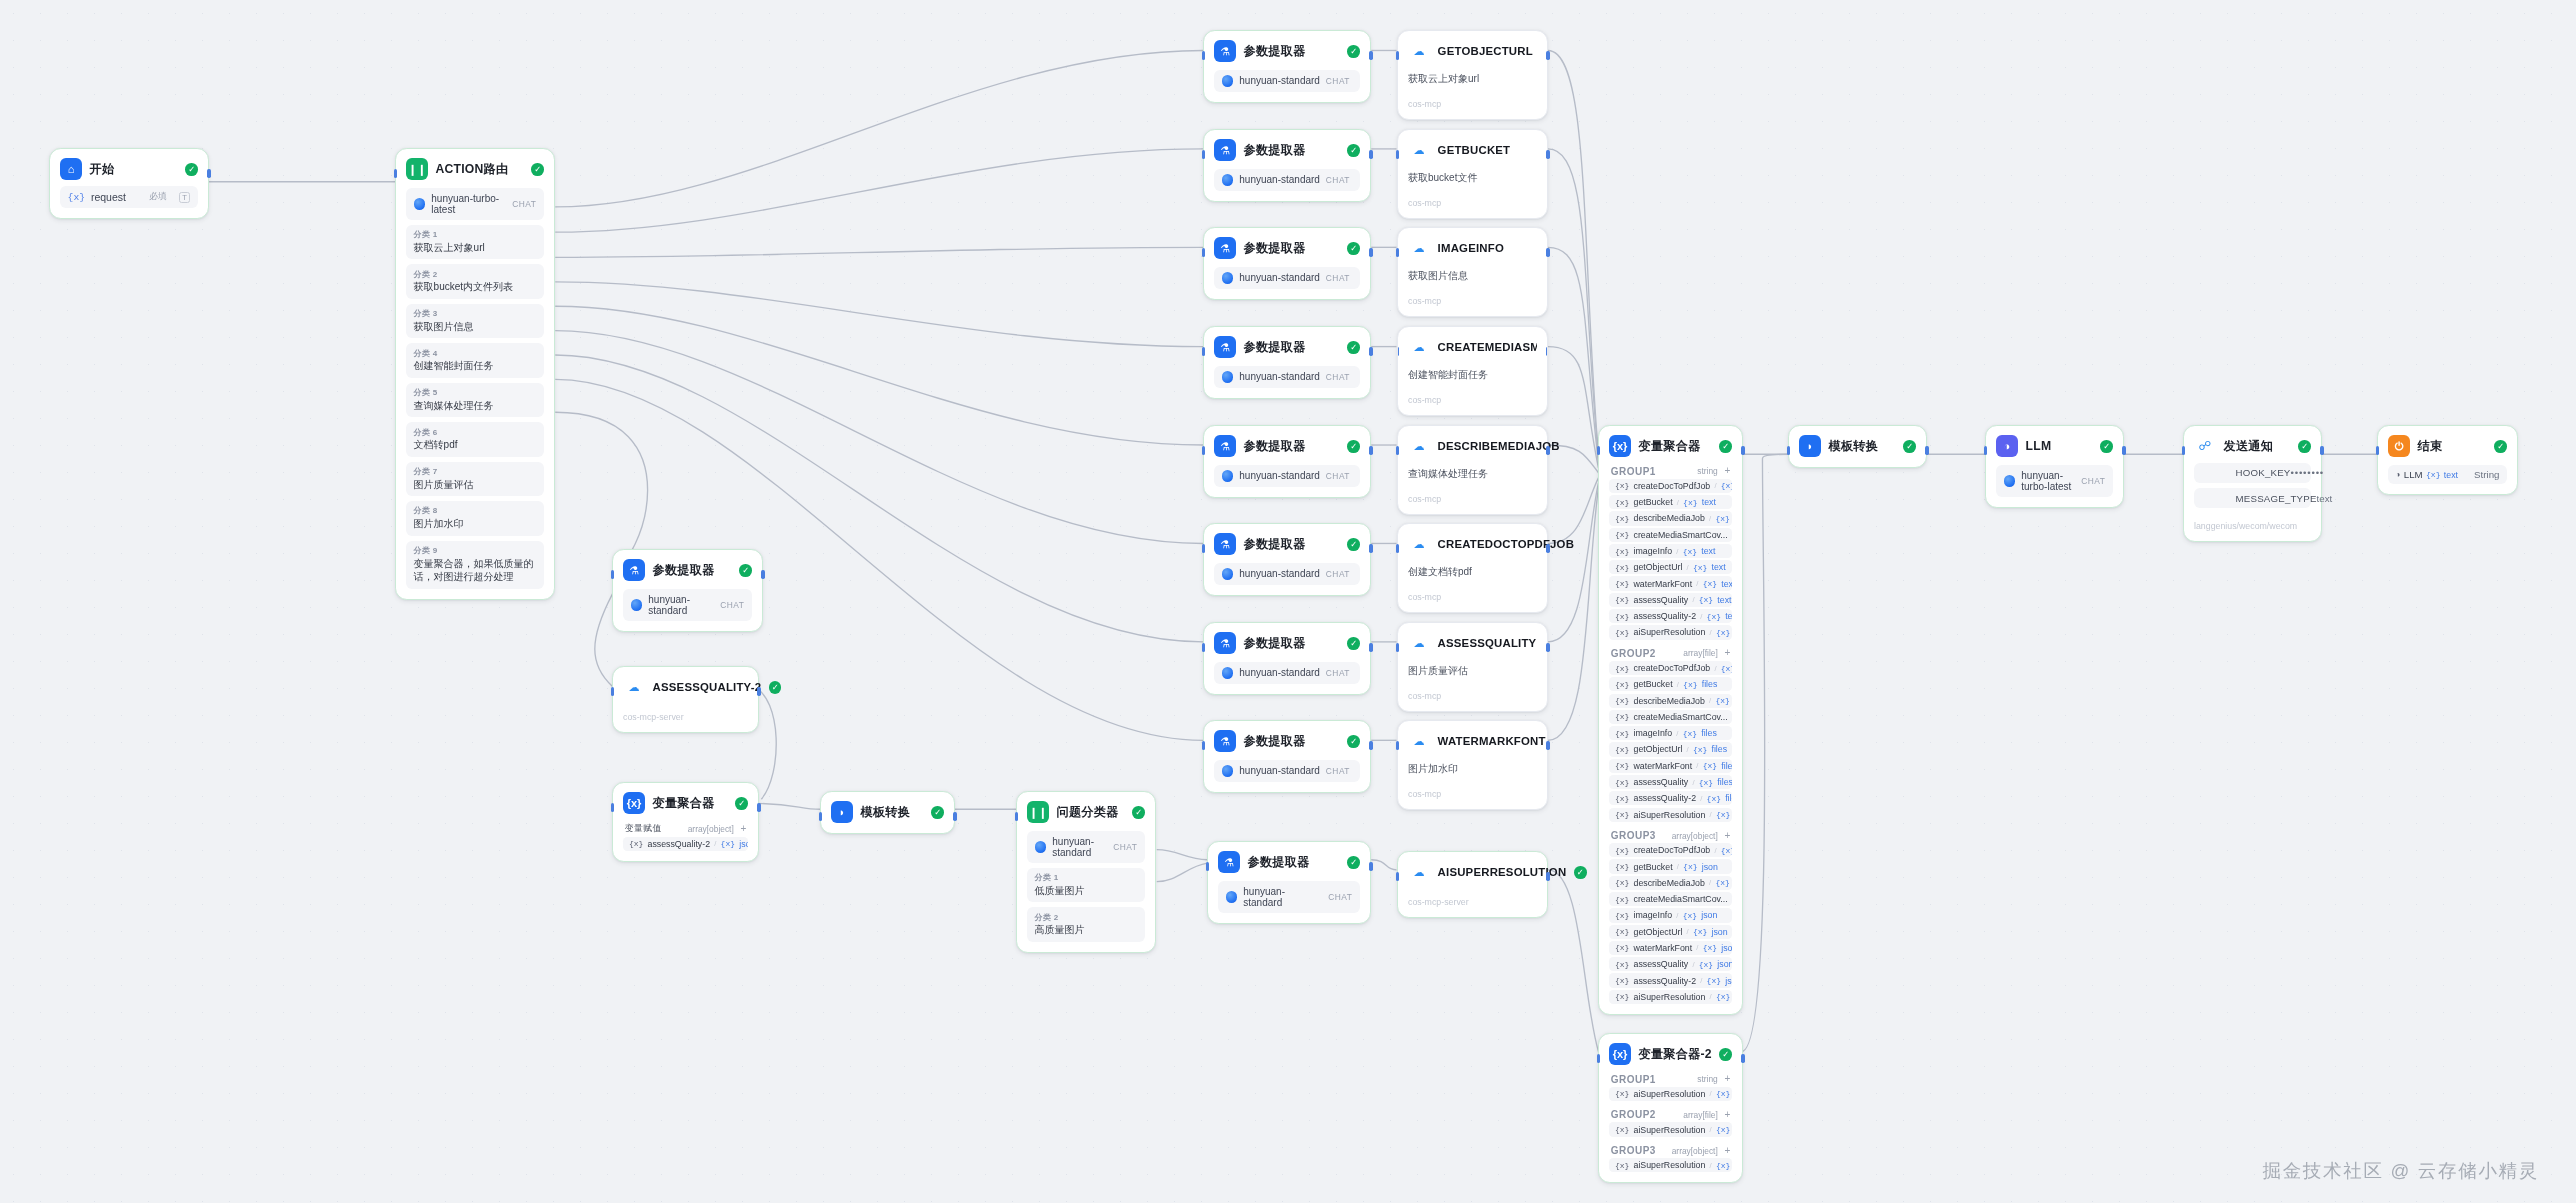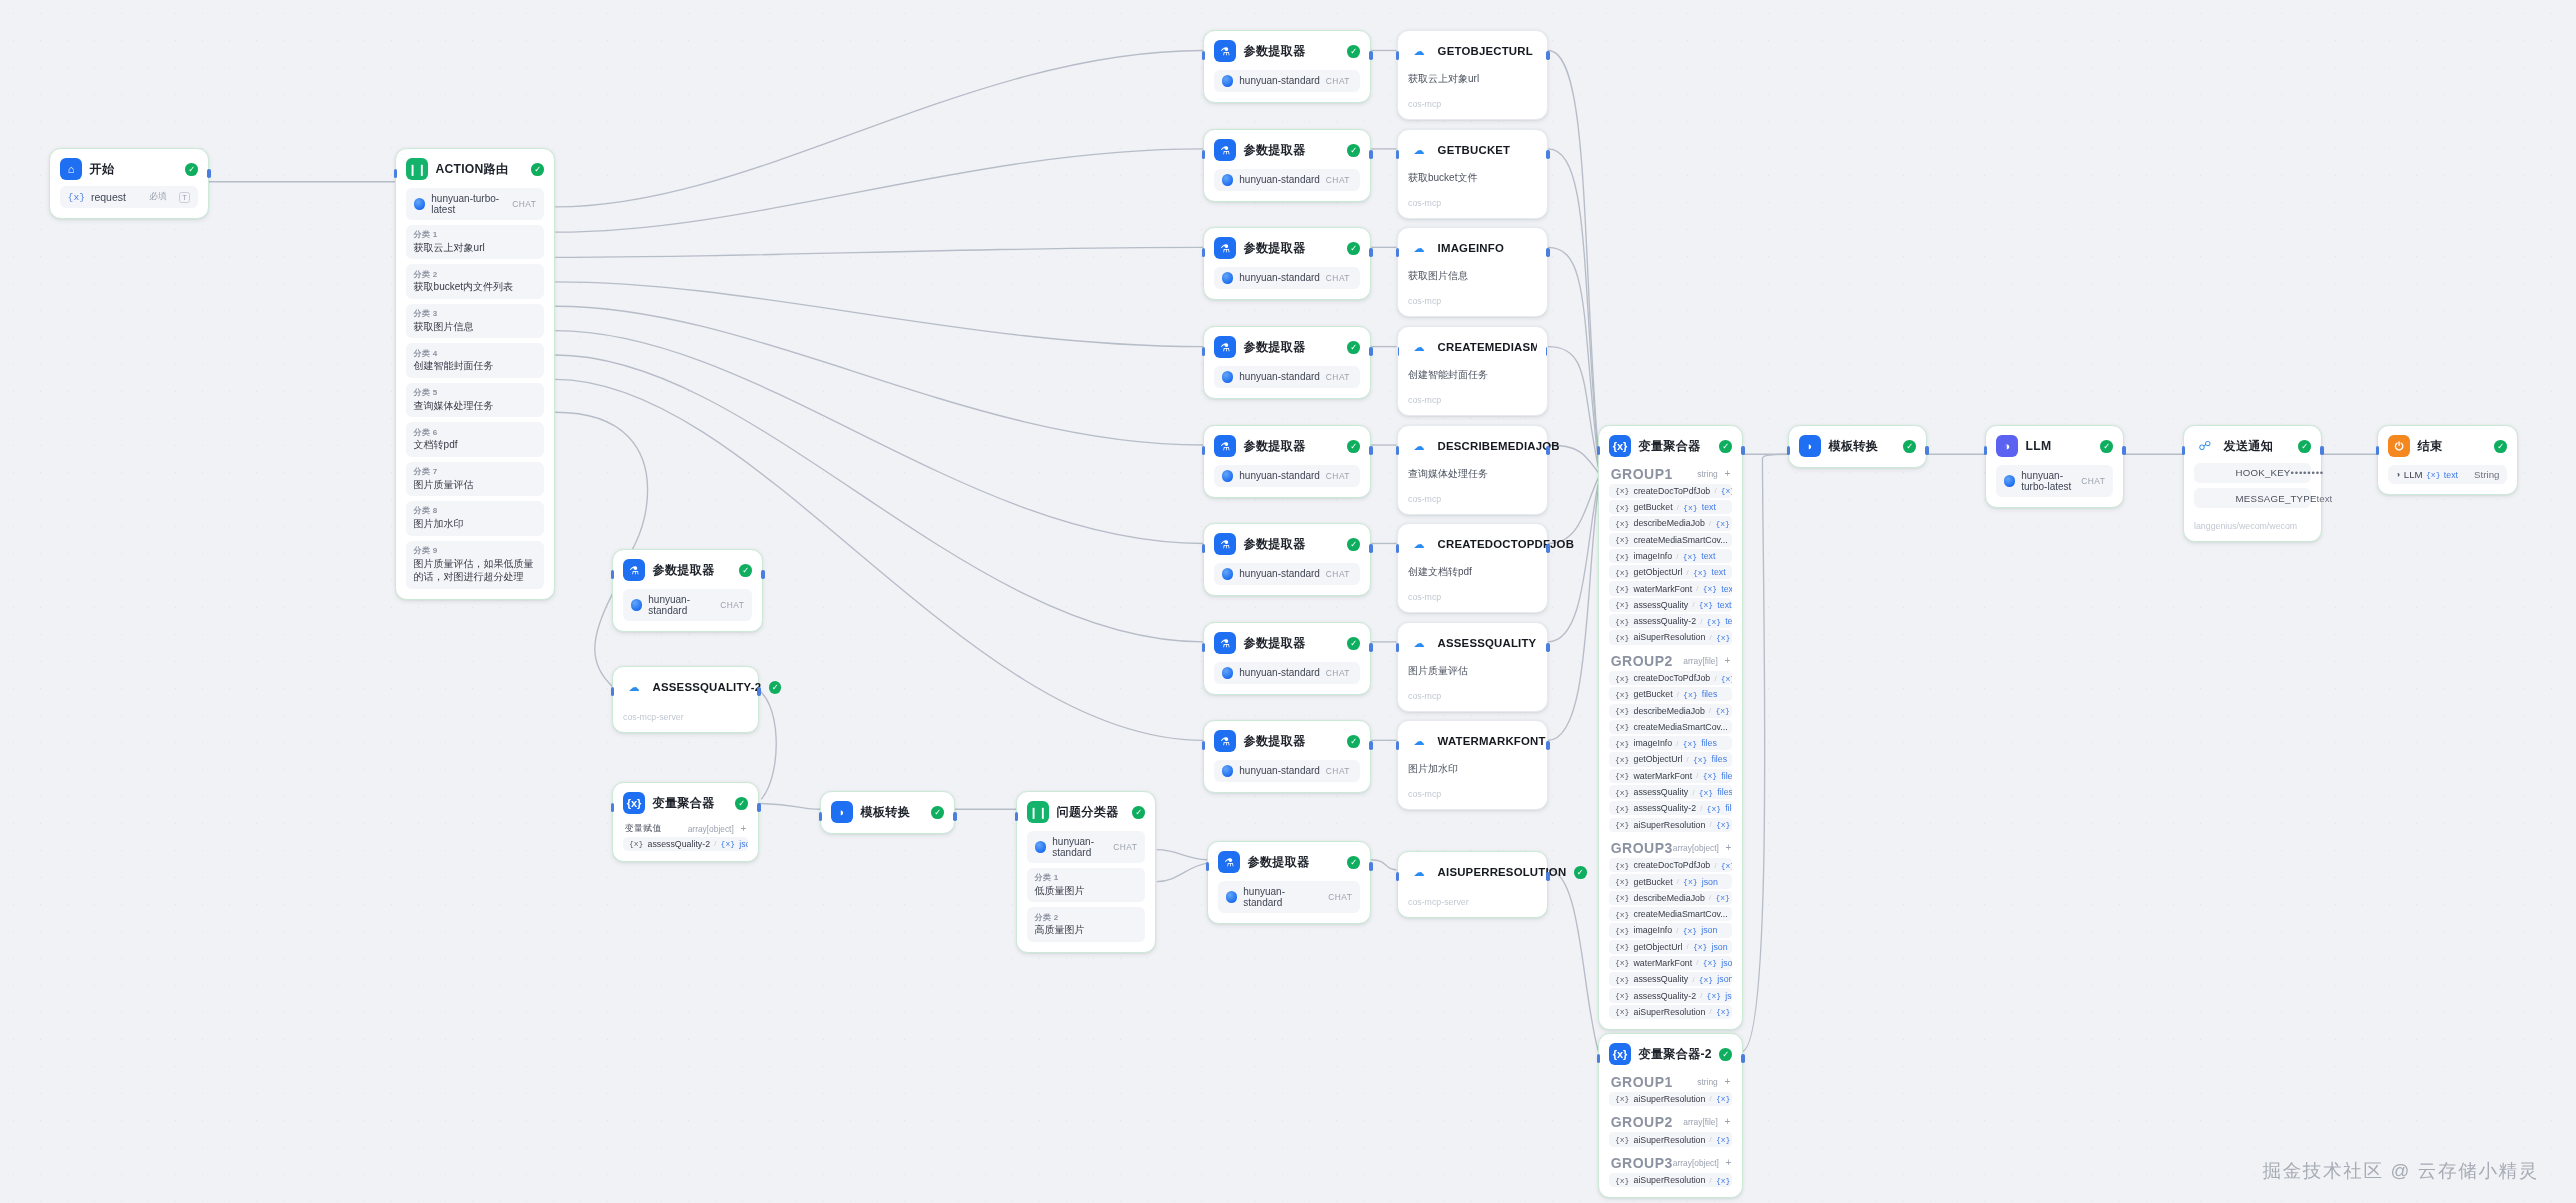--- a/index.html
+++ b/index.html
@@ -68,21 +68,21 @@
   .tbox { border: 0.8px solid #c9cdd6; border-radius: 2.5px; padding: 0 2.5px; font-size: 7.6px; color: #9aa1af; }
 
   .cat-item { margin-top: 5px; background: #f4f5f8; border-radius: 5.9px; padding: 4.2px 7.6px 5px 7.6px; }
   .cat-label { font-size: 8px; color: #8b92a1; font-weight: 700; letter-spacing: 0.3px; }
   .cat-text { font-size: 10px; color: #353a45; line-height: 1.35; margin-top: 0.8px; }
 
   .tool-desc { font-size: 10px; color: #4b515e; margin-top: 9.3px; }
   .tool-prov { font-size: 8.8px; color: #c2c7d1; margin-top: 13.5px; }
 
   .grp-head { display: flex; align-items: center; margin-top: 8.4px; padding: 0 1.7px; }
-  .grp-name { font-size: 14px; color: #8b92a1; letter-spacing: 0.5px; font-weight: 600; }
+  .grp-name { font-size: 10px; color: #8b92a1; letter-spacing: 0.5px; font-weight: 600; }
   .grp-type { margin-left: auto; font-size: 8.4px; color: #9aa1af; }
   .grp-plus { margin-left: 6.7px; font-size: 10px; color: #9aa1af; line-height: 1; }
   .var-row {
     display: flex; align-items: center; gap: 4.2px;
     background: #f4f5f8; border-radius: 4.2px; padding: 2.1px 5.9px; margin-top: 2.1px;
     white-space: nowrap; overflow: hidden;
   }
   .var-key { font-size: 8.8px; color: #343a46; }
   .var-sep { color: #c5c9d2; font-size: 7.6px; }
   .var-val { font-size: 8.8px; color: #3f7ae5; }
@@ -224,21 +224,21 @@
     <div class="cat-item">
       <div class="cat-label">分类 7</div>
       <div class="cat-text">图片质量评估</div>
     </div>
     <div class="cat-item">
       <div class="cat-label">分类 8</div>
       <div class="cat-text">图片加水印</div>
     </div>
     <div class="cat-item">
       <div class="cat-label">分类 9</div>
-      <div class="cat-text">图片质量评估，如果低质量的话，对图进行超分处理</div>
+      <div class="cat-text">变量聚合器，如果低质量的话，对图进行超分处理</div>
     </div>
     <div class="port left"></div>
   </div>
 
   <div class="node" style="left:1203px; top:30px; width:168px;">
     <div class="nhead">
         <div class="nicon ic-blue">⚗</div>
       <div class="ntitle">参数提取器</div>
       <div class="ok">✓</div>
       </div>

